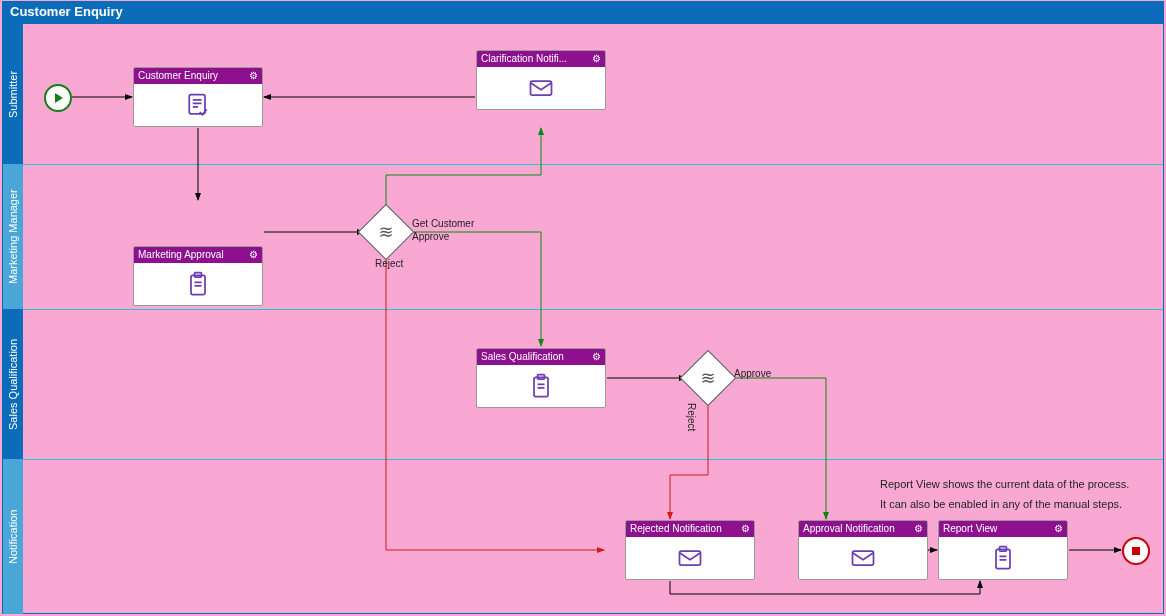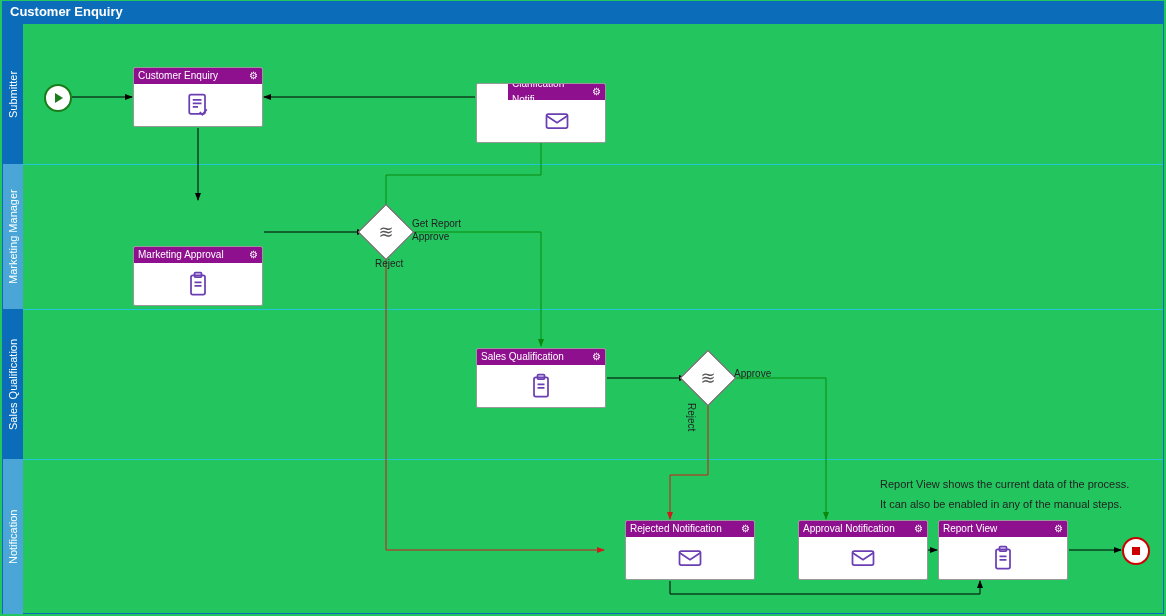--- a/index.html
+++ b/index.html
@@ -1,16 +1,16 @@
 <!DOCTYPE html>
 <html><head>
 <meta charset="utf-8">
 <style>
   html,body{margin:0;padding:0;font-family:Arial,Helvetica,sans-serif;}
-  #stage{position:relative;width:1166px;height:616px;background:#22c55e;}
+  #stage{position:relative;width:1166px;height:616px;background:#f9a8d4;}
   .title-bar{position:absolute;left:2px;top:1px;width:1162px;height:22px;background:#0b6cba;color:#fff;font-size:13px;font-weight:bold;line-height:22px;padding-left:8px;box-sizing:border-box;overflow:hidden;}
   .pool{position:absolute;left:2px;top:23px;width:1162px;height:591px;border:1px solid #0b6cba;box-sizing:border-box;}
   .lane-label{position:absolute;left:0;width:20px;color:#fff;font-size:11px;display:flex;align-items:center;justify-content:center;writing-mode:vertical-rl;transform:rotate(180deg);text-align:center;}
   .lane-divider{position:absolute;left:20px;right:0;height:0;border-top:1px solid #22c7d6;}
 
   .task{position:absolute;width:130px;height:60px;border:1px solid #999;background:#fff;border-radius:2px;box-sizing:border-box;overflow:hidden;}
   .task-head{height:16px;background:#8e108e;color:#fff;font-size:10px;line-height:16px;padding:0 4px;display:flex;justify-content:space-between;align-items:center;}
   .task-head .gear{font-size:10px;}
   .task-body{height:42px;display:flex;align-items:center;justify-content:center;}
   .task-body svg{width:28px;height:28px;}
@@ -110,21 +110,21 @@
       </div>
     <div class="task-body">
         <svg viewBox="0 0 32 32">
           <rect x="6" y="4" width="18" height="22" rx="2" fill="none" stroke="#6b3fb3" stroke-width="2"></rect>
           <path d="M10 10h10M10 14h10M10 18h6" stroke="#6b3fb3" stroke-width="2"></path>
           <path d="M18 24l3 3 5-6" stroke="#6b3fb3" stroke-width="2" fill="none"></path>
         </svg>
       </div>
   </div>
 
-  <div class="task" style="left:476px;top:83px;padding-left:31px;">
+  <div class="task" style="left:476px;top:50px;">
     <div class="task-head">
         <span>Clarification Notifi...</span>
         <span class="gear">⚙</span>
       </div>
     <div class="task-body">
         <svg viewBox="0 0 32 32">
           <rect x="4" y="8" width="24" height="16" rx="2" fill="none" stroke="#6b3fb3" stroke-width="2"></rect>
           <path d="M4 10l12 8 12-8" fill="none" stroke="#6b3fb3" stroke-width="2"></path>
         </svg>
       </div>
@@ -191,21 +191,21 @@
       </div>
     <div class="task-body">
         <svg viewBox="0 0 32 32">
           <rect x="8" y="6" width="16" height="22" rx="2" fill="none" stroke="#6b3fb3" stroke-width="2"></rect>
           <rect x="12" y="3" width="8" height="5" rx="1" fill="none" stroke="#6b3fb3" stroke-width="2"></rect>
           <path d="M12 14h8M12 18h8" stroke="#6b3fb3" stroke-width="2"></path>
         </svg>
       </div>
   </div>
 
-  <div class="flow-label" style="left:412px;top:218px;">Get Report</div>
+  <div class="flow-label" style="left:412px;top:218px;">Get Customer</div>
   <div class="flow-label" style="left:412px;top:231px;">Approve</div>
   <div class="flow-label" style="left:375px;top:258px;">Reject</div>
   <div class="flow-label" style="left:734px;top:368px;">Approve</div>
   <div class="flow-label" style="left:697px;top:403px;transform:rotate(90deg);transform-origin:top left;">Reject</div>
 
   <div class="annot" style="left:880px;top:498px;">It can also be enabled in any of the manual steps.</div>
   <div class="annot" style="left:880px;top:478px;">Report View shows the current data of the process.</div>
 
 </div>
 

